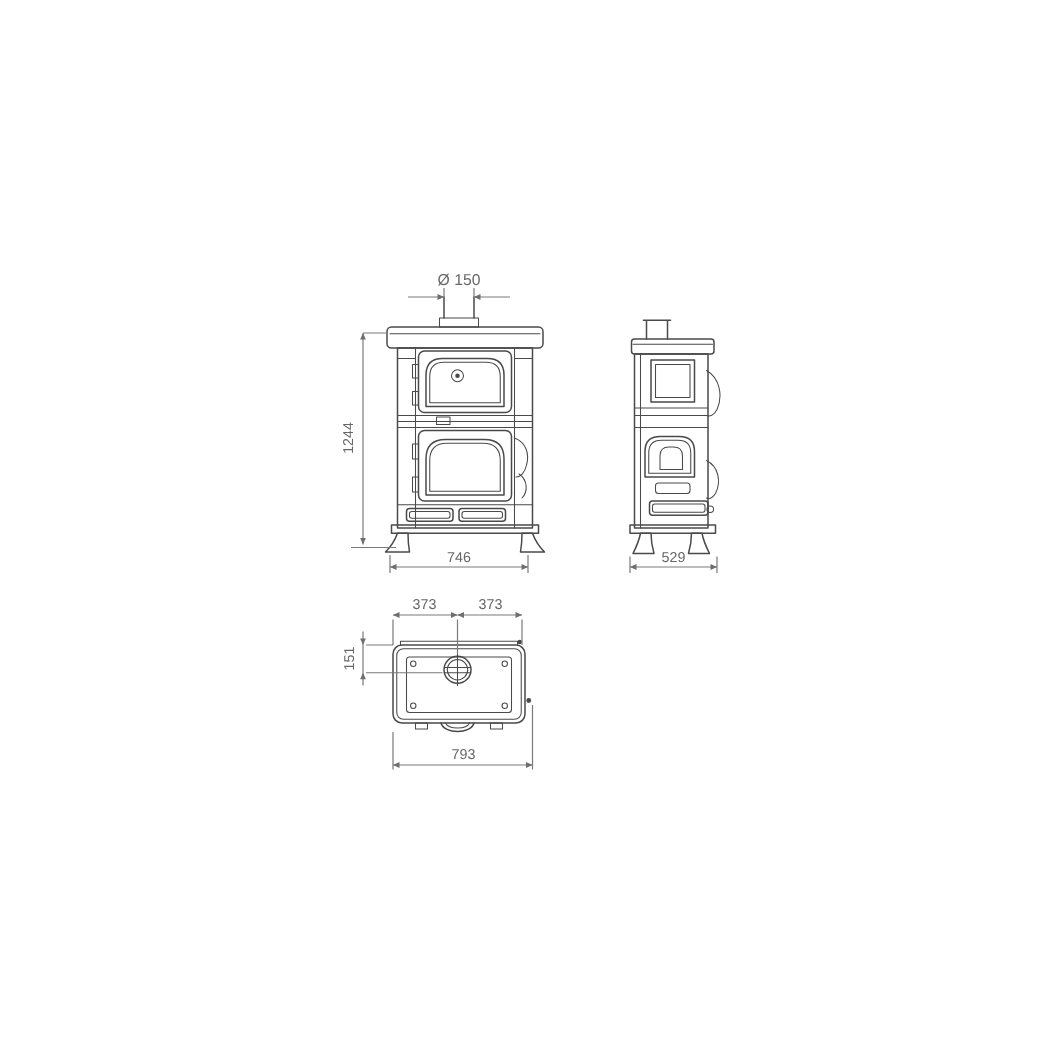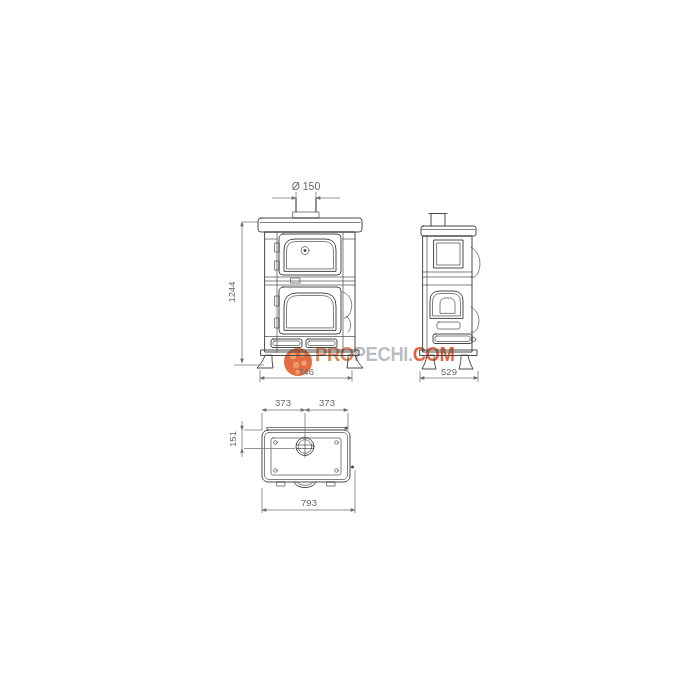--- a/index.html
+++ b/index.html
@@ -18,31 +18,20 @@
   .dim{stroke:#7a7a7a;stroke-width:0.8;fill:none;}
   .dimtxt{font-family:"Liberation Sans",sans-serif;font-size:9.5px;fill:#676767;}
   .fluetxt{font-family:"Liberation Sans",sans-serif;font-size:10.5px;fill:#676767;}
   .dot{fill:#4a4a4a;stroke:none;}
 </style>
 </head>
 <body>
 
 <div class="canvas">
 
-  <div class="watermark">
-    <svg class="wm-logo" width="30" height="34" viewBox="0 0 30 34">
-      <circle cx="15" cy="18" r="14" fill="#e2612f"></circle>
-      <circle cx="10" cy="12" r="3.2" fill="#f09a6e"></circle>
-      <circle cx="19" cy="10.5" r="2.6" fill="#f09a6e"></circle>
-      <circle cx="13" cy="21" r="3.2" fill="#ef8e5c"></circle>
-      <circle cx="21" cy="19" r="2.6" fill="#f09a6e"></circle>
-      <circle cx="15" cy="28" r="2.6" fill="#ef8e5c"></circle>
-    </svg>
-    <div class="wm-text"><span class="wm-prefix">PRO</span><span class="wm-middle">PECHI.</span><span class="wm-suffix">COM</span></div>
-  </div>
 
   <svg class="drawing" width="700" height="700" viewBox="0 0 700 700">
     <defs>
       <marker id="arr" viewBox="0 0 10 10" refX="9" refY="5" markerWidth="8" markerHeight="6" orient="auto-start-reverse">
         <path d="M0,1 L9,5 L0,9 z" fill="#6e6e6e"></path>
       </marker>
     </defs>
 
     <g>
 

